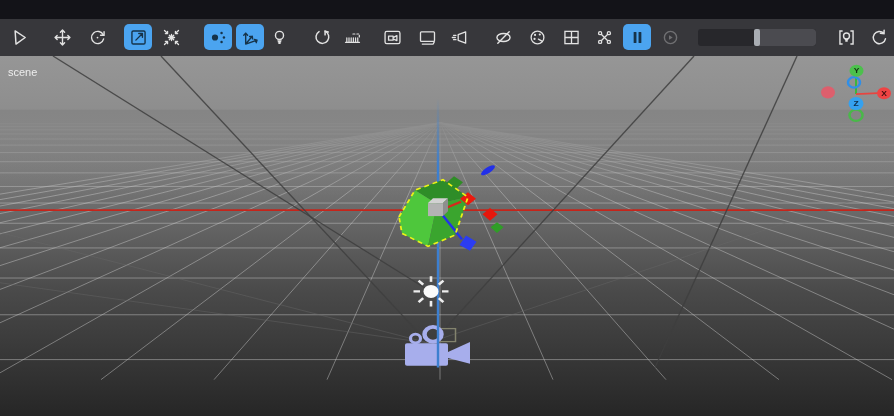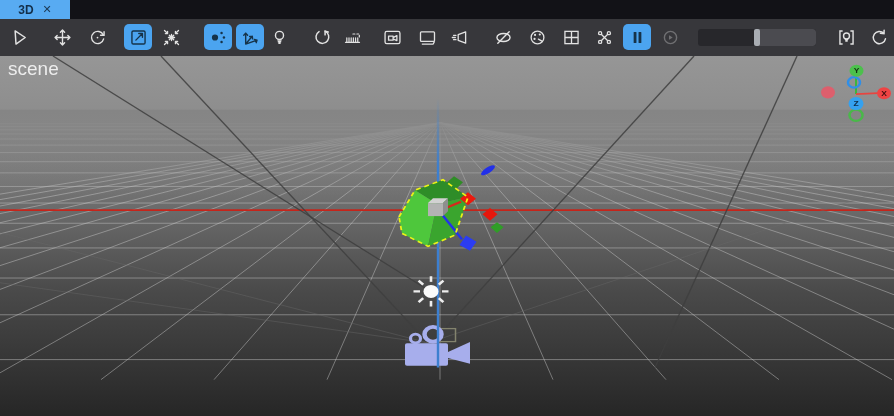--- a/index.html
+++ b/index.html
@@ -23,33 +23,27 @@
   .tbtn.active{background:#4ba4f0;color:#163349;}
   .tbtn.disabled{opacity:.33;}
   .slider{position:absolute;top:10px;height:17px;border-radius:3px;background:#27272b;overflow:hidden;}
   .slider-right{position:absolute;right:0;top:0;height:100%;background:#4b4b50;border-radius:0 3px 3px 0;}
   .slider-handle{position:absolute;top:0;width:6px;height:100%;background:#a9adb3;border-radius:2px;}
 
   
   #viewport{position:absolute;left:0;top:56px;width:894px;height:360px;
     background:linear-gradient(180deg,#969696 0px,#8b8b8b 70px,#828282 78px,#707070 140px,
       #4a4a4a 235px,#2c2c2c 340px,#262626 360px);}
-  #scene-label{position:absolute;left:8px;top:2px;font-size:19px;color:#ededed;}
+  #scene-label{position:absolute;left:8px;top:10px;font-size:11px;color:#ededed;}
   svg text{font-family:"Liberation Sans",sans-serif;}
 </style>
 </head>
 <body>
 <div id="app">
 
-  <div id="tabbar">
-    <div class="tab active">
-      <span class="tab-label">3D</span>
-      <span class="tab-close">✕</span>
-    </div>
-  </div>
 
   <div id="toolbar">
       <button class="tbtn" style="left: 6px;">
         <svg viewBox="0 0 24 24" fill="none" stroke="currentColor" stroke-width="1.7" stroke-linejoin="round">
           <polygon points="7,4.5 18.5,12 8,19.5"></polygon>
         </svg>
       </button>
       <button class="tbtn" style="left: 49px;">
         <svg viewBox="0 0 24 24" fill="none" stroke="currentColor" stroke-width="1.6" stroke-linecap="round">
           <path d="M12 3.5v17M3.5 12h17M12 3.5l-2.4 2.4M12 3.5l2.4 2.4M12 20.5l-2.4-2.4M12 20.5l2.4-2.4M3.5 12l2.4-2.4M3.5 12l2.4 2.4M20.5 12l-2.4-2.4M20.5 12l-2.4 2.4"></path>

